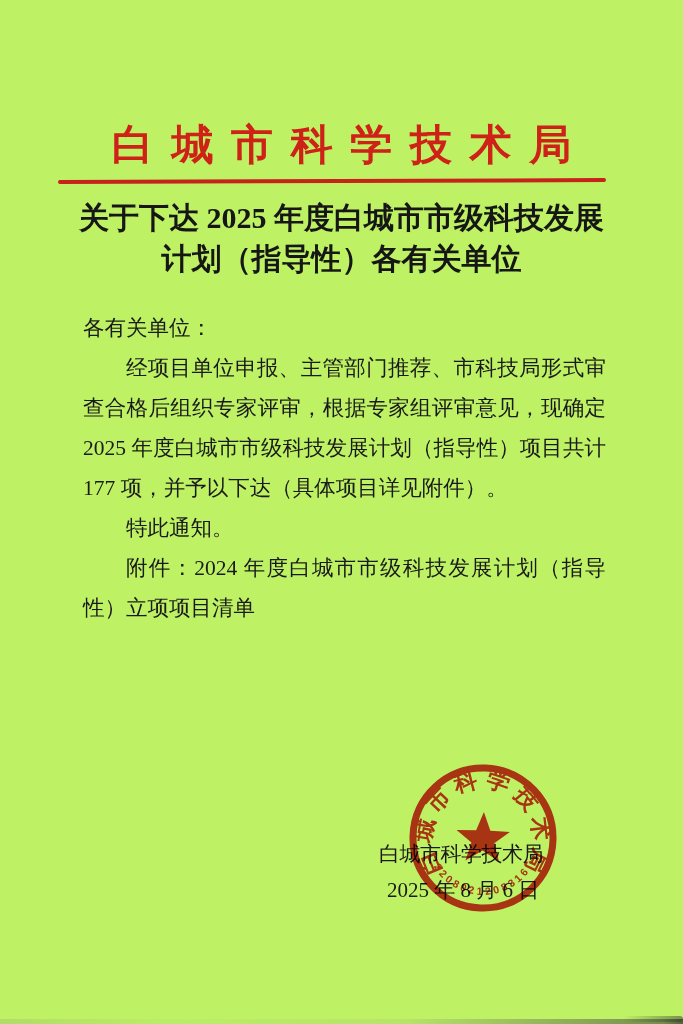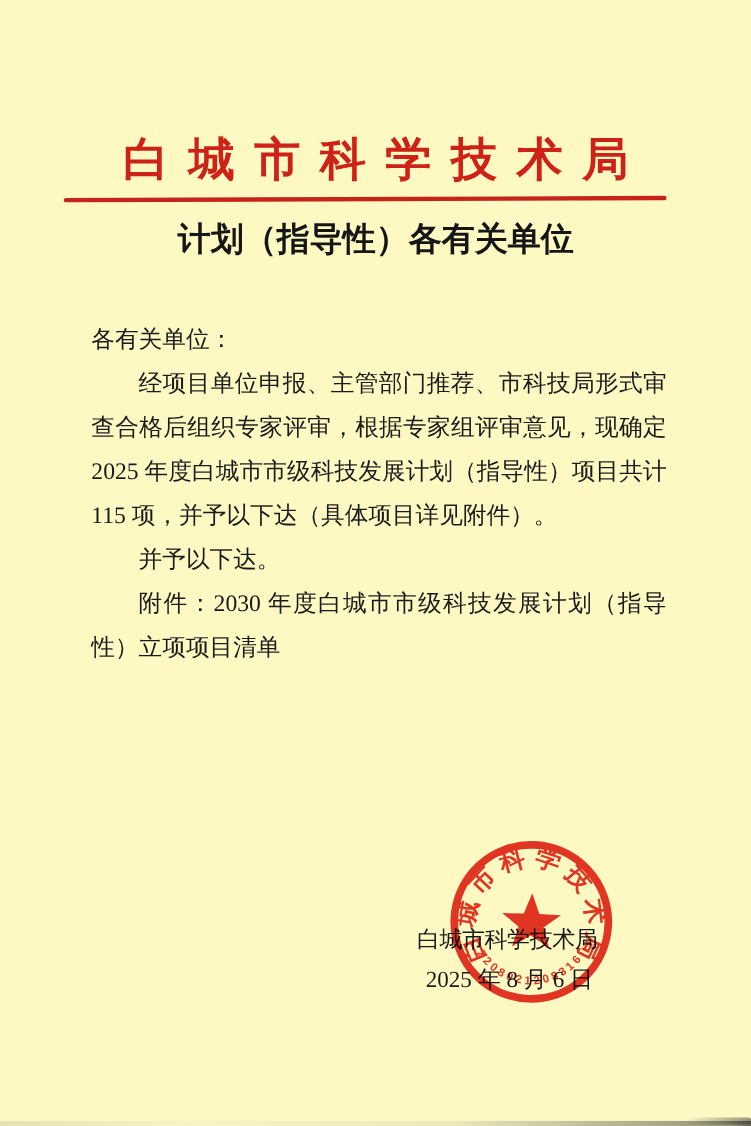--- a/index.html
+++ b/index.html
@@ -5,21 +5,21 @@
   * { margin: 0; padding: 0; box-sizing: border-box; }
   html, body { width: 683px; height: 1024px; }
   body {
     font-family: "Liberation Serif", "DejaVu Serif", serif;
     background: #ffffff;
   }
   .page {
     position: relative;
     width: 683px;
     height: 1024px;
-    background: #fef9c3;
+    background: #bef264;
     overflow: hidden;
   }
   .letterhead {
     position: absolute;
     top: 117px;
     left: 0;
     width: 683px;
     text-align: center;
     font-size: 42px;
     font-weight: bold;
@@ -43,21 +43,21 @@
     left: 40px;
     width: 603px;
     text-align: center;
     font-size: 30px;
     line-height: 41px;
     font-weight: bold;
     color: #161616;
   }
   .body-text {
     position: absolute;
-    top: 288px;
+    top: 308px;
     left: 83px;
     width: 523px;
     font-size: 21.5px;
     line-height: 40px;
     color: #1a1a1a;
     text-align: justify;
     word-break: break-all;
   }
   .body-text p.indent { text-indent: 2em; }
   .signature-agency {
@@ -113,28 +113,29 @@
 </head>
 <body>
 
 <div class="page">
 
   <div class="letterhead" style="color:#ce2118;">白城市科学技术局</div>
 
   <div class="letterhead-rule" style="background:#c6231a;"></div>
 
   <div class="doc-title">
+    <div>关于下达 2025 年度白城市市级科技发展</div>
     <div>计划（指导性）各有关单位</div>
   </div>
 
   <div class="body-text">
     <p>各有关单位：</p>
-    <p class="indent">经项目单位申报、主管部门推荐、市科技局形式审查合格后组织专家评审，根据专家组评审意见，现确定 2025 年度白城市市级科技发展计划（指导性）项目共计 115 项，并予以下达（具体项目详见附件）。</p>
-    <p class="indent">并予以下达。</p>
-    <p class="indent">附件：2030 年度白城市市级科技发展计划（指导性）立项项目清单</p>
+    <p class="indent">经项目单位申报、主管部门推荐、市科技局形式审查合格后组织专家评审，根据专家组评审意见，现确定 2025 年度白城市市级科技发展计划（指导性）项目共计 177 项，并予以下达（具体项目详见附件）。</p>
+    <p class="indent">特此通知。</p>
+    <p class="indent">附件：2024 年度白城市市级科技发展计划（指导性）立项项目清单</p>
   </div>
 
   <div class="signature-agency">白城市科学技术局</div>
 
   <div class="signature-date">2025 年 8 月 6 日</div>
 
   <svg class="seal" viewBox="0 0 168 168" xmlns="http://www.w3.org/2000/svg">
     <defs>
       <path id="seal-top-arc" d="M 47.9 120.1 A 51 51 0 1 1 120.1 120.1" fill="none"></path>
       <path id="seal-bottom-arc" d="M 35.7 114.2 A 57 57 0 0 0 132.3 114.2" fill="none"></path>

